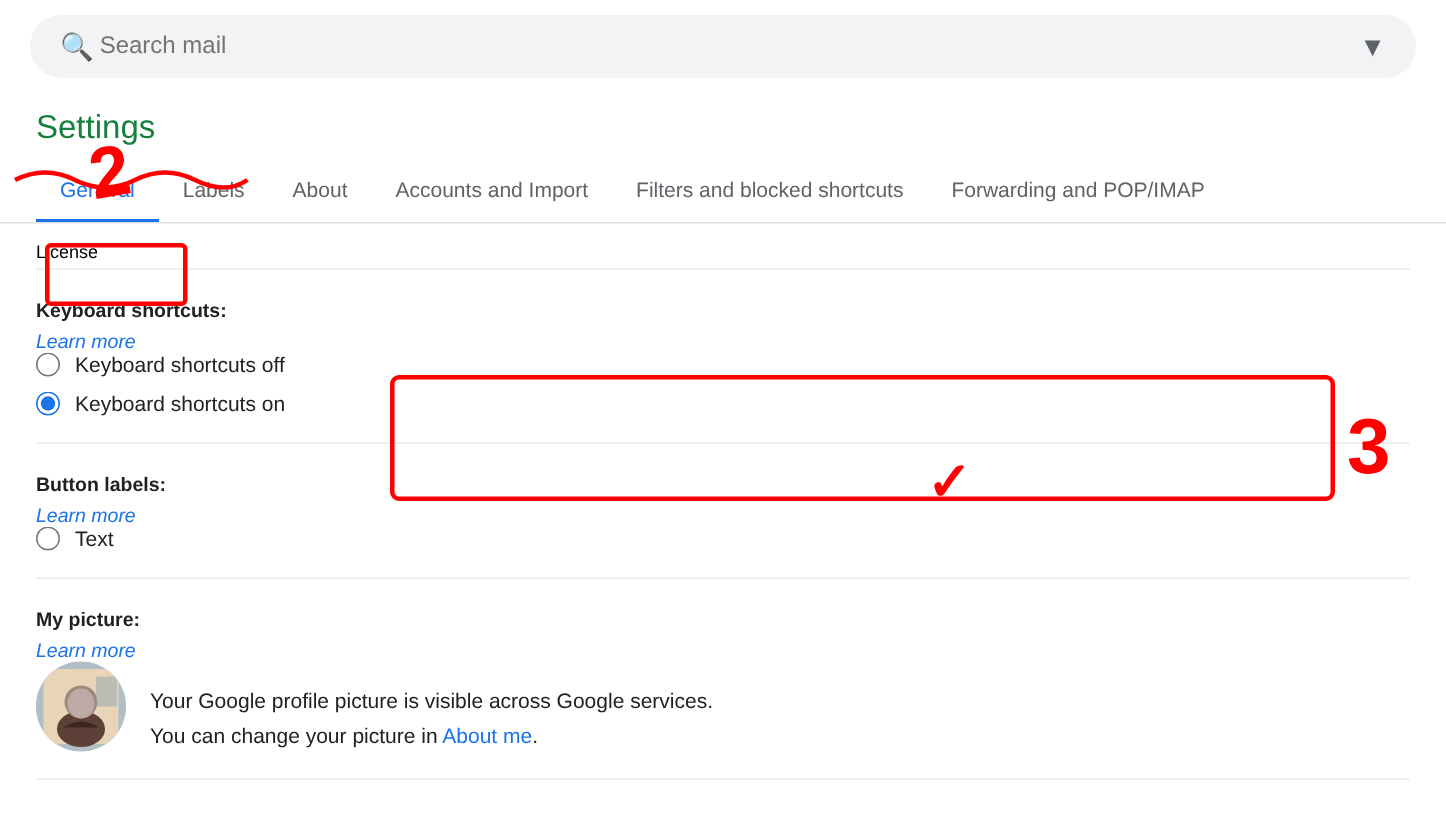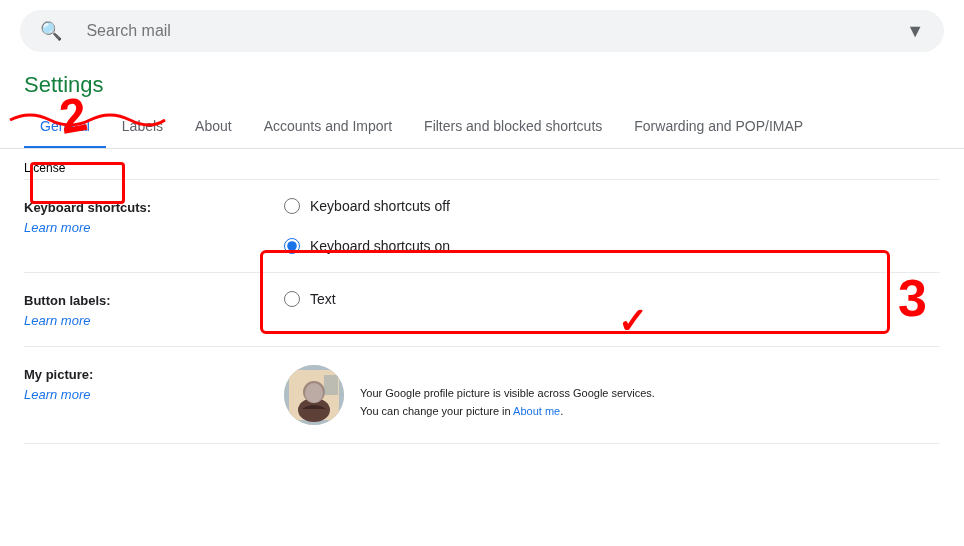--- a/index.html
+++ b/index.html
@@ -22,21 +22,21 @@
       margin: 10px 20px;
       position: relative;
     }
     .search-bar input {
       background: transparent;
       border: none;
       outline: none;
       font-size: 16px;
       color: #5f6368;
       width: 100%;
-      margin-left: 24px;
+      margin-left: 4px;
     }
     .search-icon-wrap {
       color: #5f6368;
       font-size: 18px;
     }
     .search-dropdown {
       margin-left: auto;
       color: #5f6368;
       font-size: 18px;
       cursor: pointer;
@@ -76,20 +76,21 @@
     .settings-content {
       padding: 0 24px;
     }
 
     
     .setting-row {
       display: flex;
       align-items: flex-start;
       padding: 18px 0;
       border-bottom: 1px solid #e8eaed;
+      flex-direction: column;
     }
     .setting-label-col {
       width: 260px;
       min-width: 260px;
       padding-right: 20px;
     }
     .setting-label {
       font-size: 13px;
       font-weight: 700;
       color: #202124;
@@ -100,21 +101,21 @@
       cursor: pointer;
       text-decoration: none;
       display: block;
       margin-top: 4px;
       font-style: italic;
     }
     .setting-controls {
       flex: 1;
       display: flex;
       flex-direction: column;
-      gap: 24px;
+      gap: 10px;
     }
     .radio-option {
       display: flex;
       align-items: center;
       gap: 10px;
       font-size: 14px;
       color: #202124;
     }
     .radio-option input[type="radio"] {
       width: 16px;
@@ -131,21 +132,21 @@
       background: #ccc;
       overflow: hidden;
       margin-right: 16px;
       flex-shrink: 0;
     }
     .profile-pic svg {
       width: 100%;
       height: 100%;
     }
     .profile-text {
-      font-size: 11px;
+      font-size: 14px;
       color: #202124;
       line-height: 1.6;
       margin-top: 15px;
     }
     .profile-link {
       color: #1a73e8;
       cursor: pointer;
       text-decoration: none;
     }
     .profile-content {

